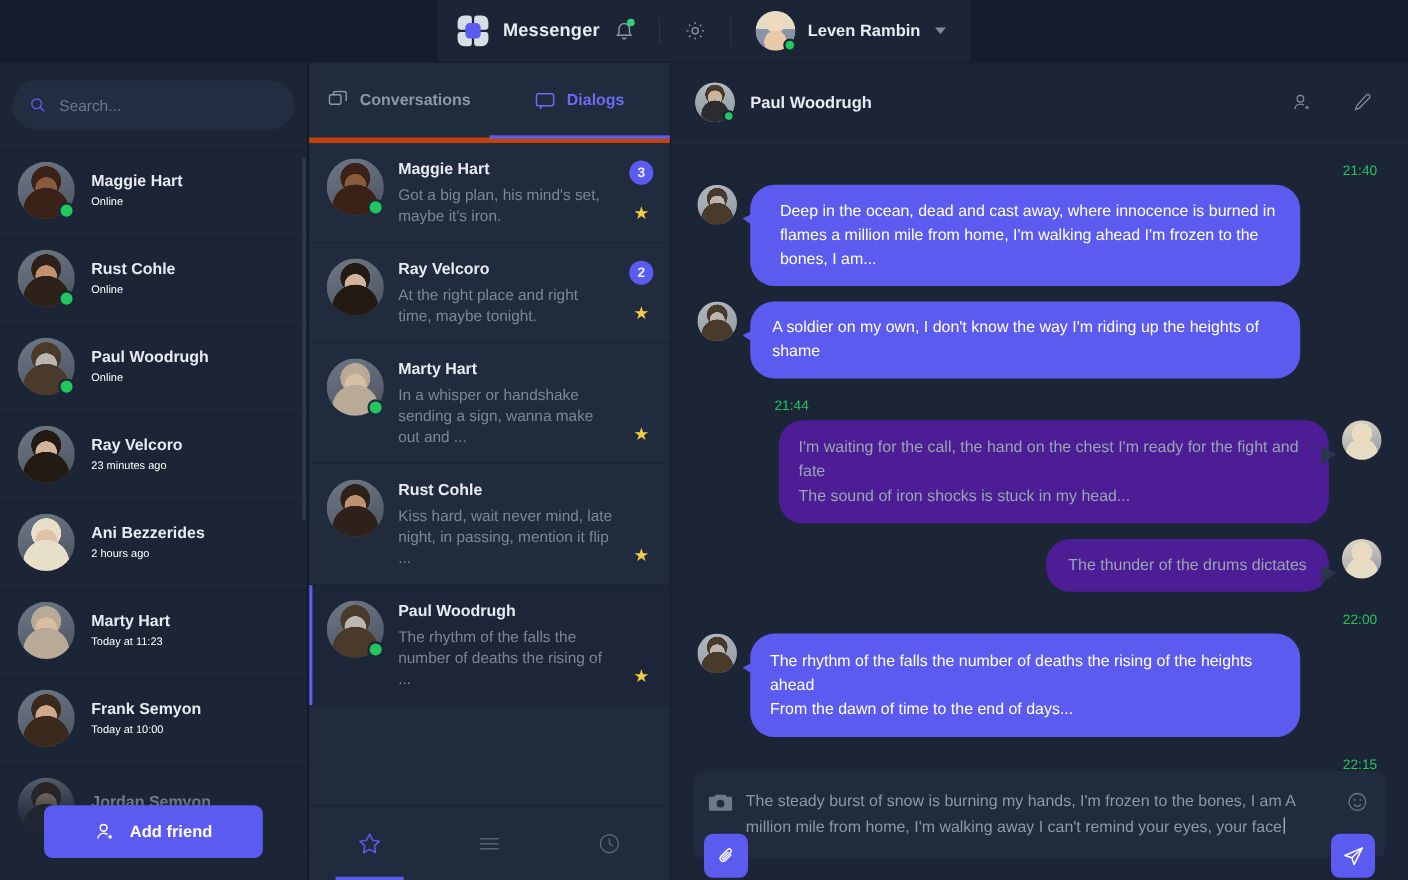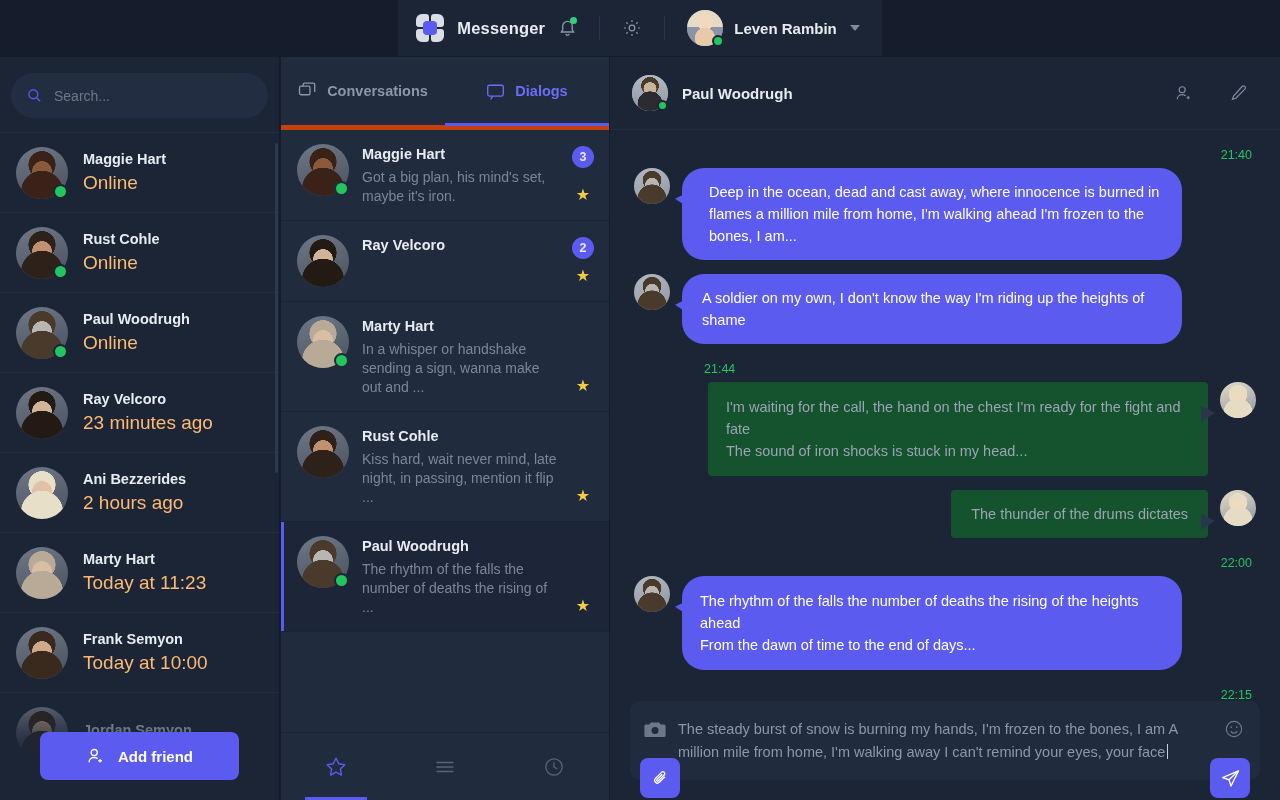--- a/index.html
+++ b/index.html
@@ -48,21 +48,21 @@
   .sidebar { width: 280px; flex: none; background: #1b2536; position: relative; display: flex; flex-direction: column; border-right: 1px solid #141c2a; }
   .search-wrap { padding: 16px 11px 14px 11px; }
   .search-box { height: 45px; border-radius: 23px; background: #222d41; display: flex; align-items: center; padding: 0 16px; gap: 12px; cursor: text; }
   .search-input { background: transparent; border: none; outline: none; color: #c8cfdb; font-size: 14px; font-family: "Liberation Sans", sans-serif; width: 100%; }
   .search-input::placeholder { color: #6e788b; }
 
   .contacts { flex: 1; overflow: hidden; position: relative; border-top: 1px solid #222d41; }
   .contact { height: 80px; display: flex; align-items: center; gap: 15px; padding: 0 14px 0 16px; border-bottom: 1px solid #222d41; cursor: pointer; }
   .contact .meta { display: flex; flex-direction: column; gap: 5px; min-width: 0; }
   .contact .nm { color: #e8ebf1; font-size: 14.5px; font-weight: 700; white-space: nowrap; }
-  .contact .sub { color: #fdba74; font-size: 19px; white-space: nowrap; }
+  .contact .sub { color: #ffffff; font-size: 10px; white-space: nowrap; }
   .fade-mask { position: absolute; left: 0; right: 0; bottom: 0; height: 110px; background: linear-gradient(to bottom, rgba(27,37,54,0) 0%, rgba(27,37,54,.82) 48%, #1b2536 100%); pointer-events: none; }
   .add-friend-wrap { position: absolute; left: 0; right: 0; bottom: 0; padding: 0 40px 20px 40px; }
   .add-friend { height: 48px; width: 100%; border: none; border-radius: 8px; background: #5b5bf0; color: #fff; font-size: 15px; font-weight: 700; font-family: "Liberation Sans", sans-serif; display: flex; align-items: center; justify-content: center; gap: 12px; cursor: pointer; }
   .sb-scroll { position: absolute; right: 1px; top: 0; width: 3px; height: 100%; }
   .sb-thumb { position: absolute; right: 0; top: 10px; width: 3px; height: 330px; background: #2d3950; border-radius: 2px; }
 
   
   .dialogs { width: 330px; flex: none; background: #202b3e; display: flex; flex-direction: column; border-right: 1px solid #141c2a; border-left: 1px solid #141c2a; }
   .tabs { height: 73px; flex: none; display: flex; align-items: stretch; border-bottom: 5px solid #c2410c; }
   .tab { flex: 1; display: flex; align-items: center; justify-content: center; gap: 10px; color: #8d97a8; font-size: 14.5px; font-weight: 600; cursor: pointer; position: relative; }
@@ -93,21 +93,21 @@
 
   .msgs { flex: 1; overflow: hidden; padding: 14px 24px 10px 24px; display: flex; flex-direction: column; }
   .tstamp { color: #22c55e; font-size: 12.5px; margin: 4px 4px 6px 0; }
   .tstamp.right { text-align: right; }
   .tstamp.left { text-align: left; padding-left: 70px; }
   .row { display: flex; align-items: flex-start; gap: 12px; margin-bottom: 14px; }
   .row.out { justify-content: flex-end; }
   .bubble { max-width: 500px; padding: 14px 18px; font-size: 14.5px; line-height: 22px; position: relative; }
   .bubble.in { background: #5b5bf0; color: #fff; border-radius: 22px 22px 22px 22px; }
   .bubble.in::after { content: ""; position: absolute; left: -7px; top: 24px; width: 14px; height: 16px; background: #5b5bf0; clip-path: polygon(100% 0, 100% 100%, 0 42%); }
-  .bubble.out { background: #14532d; color: #9aa4b4; border-radius: 4px; }
+  .bubble.out { background: #4c1d95; color: #9aa4b4; border-radius: 22px; }
   .bubble.out::after { content: ""; position: absolute; right: -7px; top: 24px; width: 14px; height: 16px; background: #2a3649; clip-path: polygon(0 0, 0 100%, 100% 42%); }
   .bubble.single { padding: 13px 20px; }
 
   .composer-wrap { flex: none; padding: 0 20px 20px 20px; }
   .composer { background: #202b3e; border-radius: 10px; display: flex; align-items: flex-start; padding: 16px 16px 16px 14px; gap: 12px; min-height: 78px; position: relative; }
   .cam { padding-top: 2px; }
   .ctext { flex: 1; color: #8d97a8; font-size: 14.5px; line-height: 23px; padding-top: 1px; }
   .caret-bar { display: inline-block; width: 1px; height: 15px; background: #c8cfdb; vertical-align: -2px; margin-left: 2px; }
   .smiley { padding-top: 2px; }
   .sq-btn { position: absolute; width: 40px; height: 40px; border-radius: 8px; background: #5b5bf0; display: flex; align-items: center; justify-content: center; cursor: pointer; border: none; }
@@ -324,20 +324,21 @@
             </div>
           </div>
           <div class="dlg">
             <div class="avatar" style="width: 52px; height: 52px;">
               <div class="face">
                 <div class="ph" style="background:radial-gradient(circle at 50% 86%, #241a14 0 40%, transparent 41%),radial-gradient(circle at 50% 46%, #d2b49a 0 25%, transparent 26%),radial-gradient(circle at 50% 34%, #241a14 0 31%, transparent 32%),linear-gradient(160deg,#6f7886,#49515f)"></div>
               </div>
             </div>
             <div class="txt">
               <div class="nm">Ray Velcoro</div>
+              <div class="snip">At the right place and right time, maybe tonight.</div>
             </div>
             <div class="right">
               <div class="badge">2</div>
               <div class="star">★</div>
             </div>
           </div>
           <div class="dlg">
             <div class="avatar" style="width: 52px; height: 52px;">
               <div class="face">
                 <div class="ph" style="background:radial-gradient(circle at 50% 86%, #b9aa98 0 40%, transparent 41%),radial-gradient(circle at 50% 46%, #d8bfa4 0 25%, transparent 26%),radial-gradient(circle at 50% 34%, #b9aa98 0 31%, transparent 32%),linear-gradient(160deg,#6f7886,#49515f)"></div>

